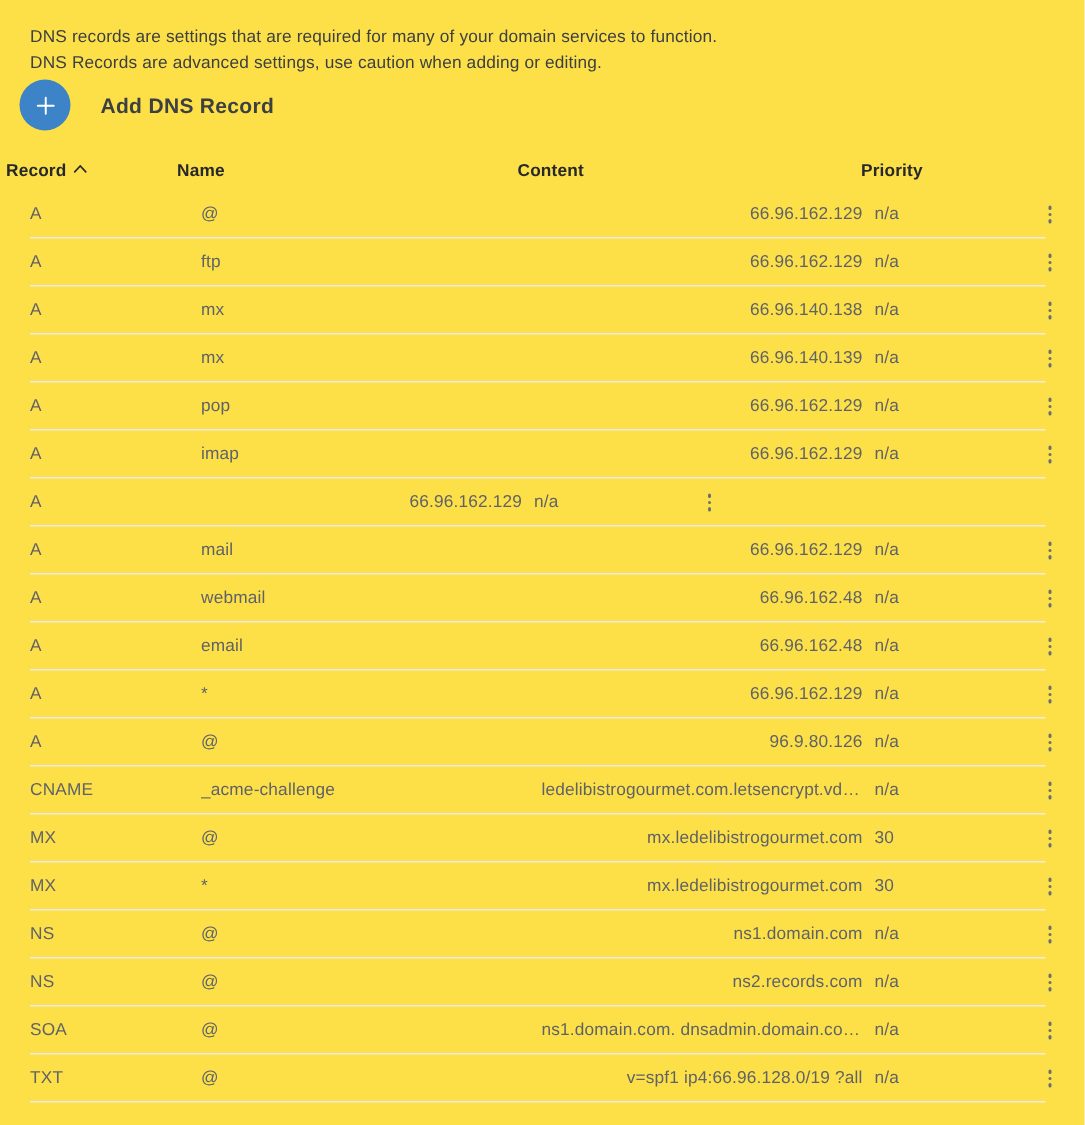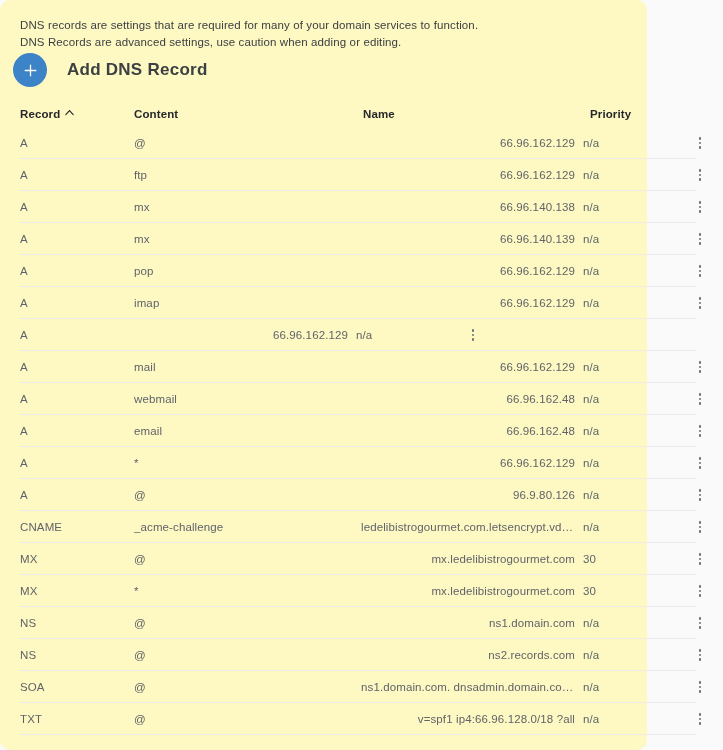--- a/index.html
+++ b/index.html
@@ -8,25 +8,24 @@
     padding: 0;
     width: 723px;
     height: 750px;
     overflow: hidden;
     background: #fafafa;
     font-family: "Liberation Sans", sans-serif;
     -webkit-font-smoothing: antialiased;
   }
 
   .page {
-    width: 647px;
+    width: 723px;
     height: 750px;
     position: relative;
-    background: #fef9c3;
-    border-radius: 10px;
+    background: #fde047;
   }
 
   
   .intro {
     position: absolute;
     left: 20px;
     top: 5px;
     width: 470px;
     font-size: 11.5px;
     line-height: 17px;
@@ -52,40 +51,40 @@
     padding: 0;
     display: flex;
     align-items: center;
     justify-content: center;
     cursor: pointer;
     flex: 0 0 auto;
   }
   .fab svg { display: block; }
   .add-label {
     margin-left: 20px;
-    font-size: 17px;
+    font-size: 14px;
     font-weight: 600;
     color: #3c4043;
     letter-spacing: 0.015em;
     white-space: nowrap;
     cursor: pointer;
   }
 
   
   .table {
     position: absolute;
     left: 0;
     top: 100px;
     width: 723px;
   }
   .thead {
     display: flex;
     align-items: center;
     height: 27px;
-    padding-left: 20px;
+    padding-left: 4px;
   }
   .th {
     font-size: 11.5px;
     font-weight: 700;
     color: #26282b;
     letter-spacing: 0.01em;
     display: flex;
     align-items: center;
     gap: 5px;
   }
@@ -164,25 +163,25 @@
 
   <div class="table">
 
     <div class="thead">
       <div class="th col-record">
         <span>Record</span>
         <svg class="sort-caret" width="9" height="7" viewBox="0 0 9 7">
           <path d="M0.8 5.6 L4.5 1.6 L8.2 5.6" fill="none" stroke="#26282b" stroke-width="1.1" stroke-linecap="round"></path>
         </svg>
       </div>
+      <div class="th col-name">
+        <span>Name</span>
+      </div>
       <div class="th col-content">
         <span>Content</span>
-      </div>
-      <div class="th col-name">
-        <span>Name</span>
       </div>
       <div class="th col-priority">
         <span>Priority</span>
       </div>
       <div class="th col-menu"></div>
     </div>
 
     <div class="rows" id="rows-container">
         <div class="tr">
           <div class="td col-record">A</div>
@@ -413,21 +412,21 @@
             <div class="kebab">
               <i></i>
               <i></i>
               <i></i>
             </div>
           </div>
         </div>
         <div class="tr">
           <div class="td col-record">TXT</div>
           <div class="td col-name">@</div>
-          <div class="td col-content td-content">v=spf1 ip4:66.96.128.0/18 ?all</div>
+          <div class="td col-content td-content">v=spf1 ip4:66.96.128.0/19 ?all</div>
           <div class="td col-priority">n/a</div>
           <div class="col-menu">
             <div class="kebab">
               <i></i>
               <i></i>
               <i></i>
             </div>
           </div>
         </div>
       </div>

